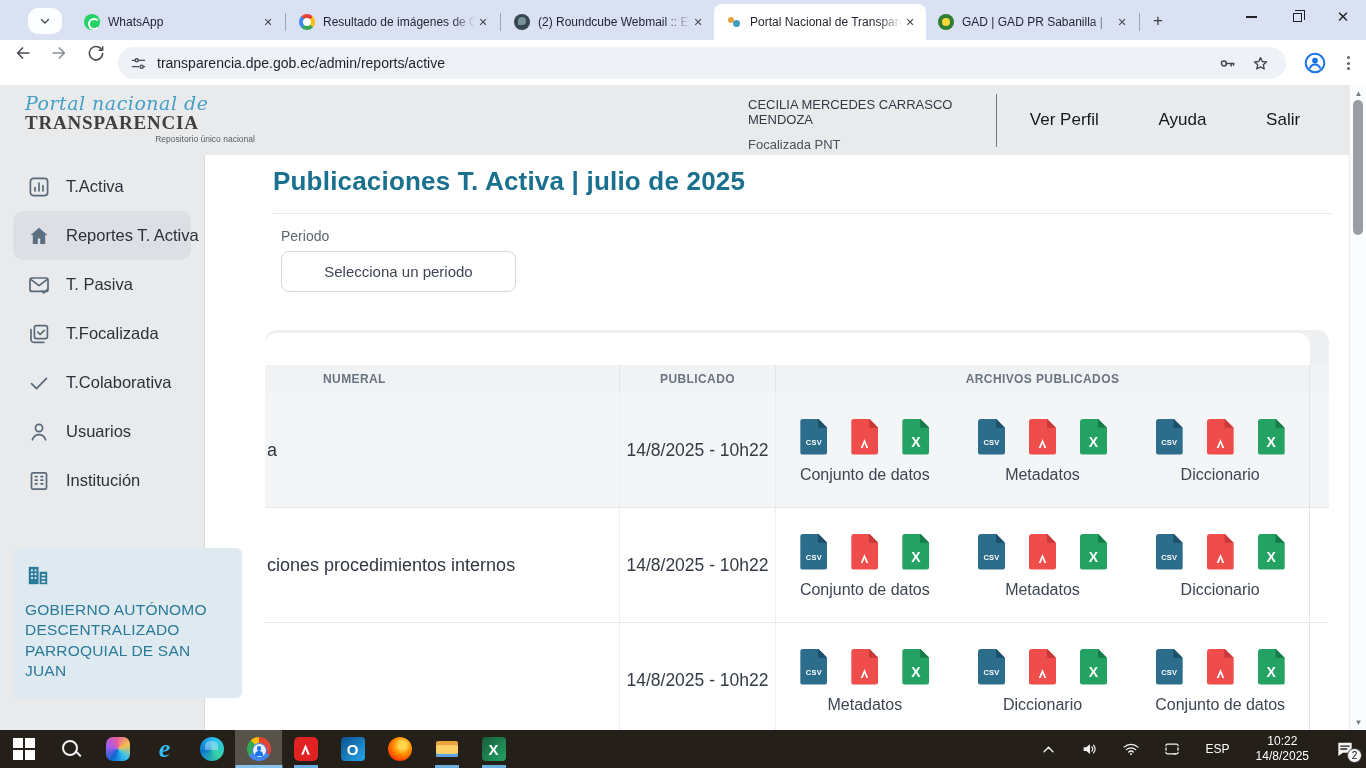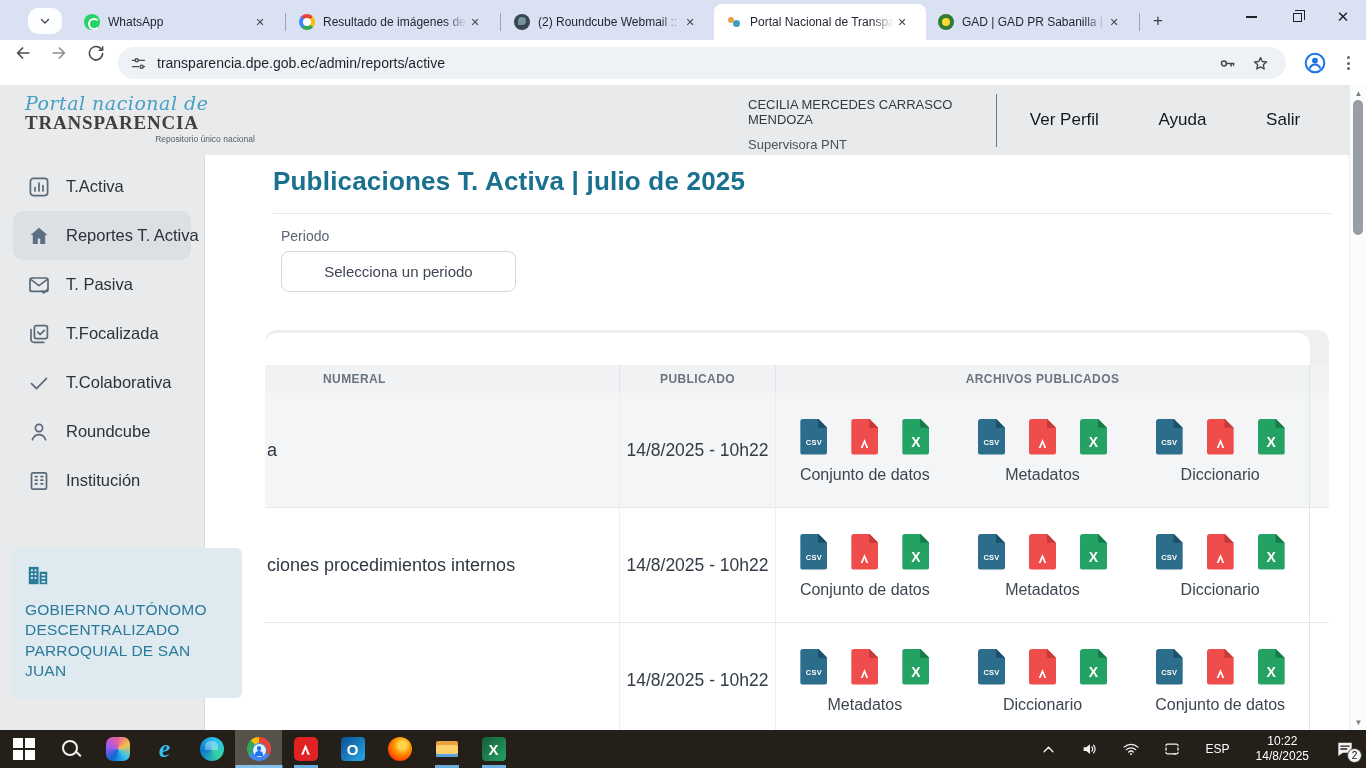--- a/index.html
+++ b/index.html
@@ -5,21 +5,21 @@
   html,body{margin:0;padding:0;background:#555;}
   *{box-sizing:border-box;}
   .screen{position:relative;width:1366px;height:768px;overflow:hidden;background:#fff;
     font-family:"Liberation Sans",sans-serif;-webkit-font-smoothing:antialiased;}
 
   
   .tabstrip{position:absolute;left:0;top:0;width:1366px;height:40px;background:#d9e1f2;display:flex;align-items:flex-end;}
   .tab-search-btn{position:absolute;left:28px;top:8px;width:34px;height:26px;border-radius:10px;background:#fdfeff;
     display:flex;align-items:center;justify-content:center;color:#45494e;}
   .tabs-holder{position:absolute;left:72px;top:4px;height:36px;display:flex;align-items:center;}
-  .tab{position:relative;width:212px;height:34px;display:flex;align-items:center;padding:0 16px 0 12px;border-radius:8px 8px 0 0;}
+  .tab{position:relative;width:212px;height:34px;display:flex;align-items:center;padding:0 8px 0 12px;border-radius:8px 8px 0 0;}
   .tab.active{background:#fff;height:36px;}
   .tab-title{flex:1;font-size:12px;color:#1f2430;white-space:nowrap;overflow:hidden;margin-left:8px;
     -webkit-mask-image:linear-gradient(90deg,#000 85%,transparent);mask-image:linear-gradient(90deg,#000 85%,transparent);}
   .tab-close{width:16px;height:16px;border-radius:8px;font-size:11px;color:#43474d;display:flex;align-items:center;justify-content:center;}
   .tab-sep{width:1px;height:18px;background:#9aa6c0;margin:0 1px;}
   .favicon{width:16px;height:16px;border-radius:50%;flex:none;position:relative;}
   .fav-whatsapp{background:#25d366;}
   .fav-whatsapp::after{content:"";position:absolute;left:4px;top:4px;width:8px;height:8px;border:2px solid #fff;border-radius:50%;border-right-color:transparent;}
   .fav-google{background:conic-gradient(from -45deg,#ea4335 0 25%,#fbbc05 0 50%,#34a853 0 75%,#4285f4 0 100%);}
   .fav-google::after{content:"";position:absolute;left:4px;top:4px;width:8px;height:8px;background:#fff;border-radius:50%;}
@@ -260,21 +260,21 @@
   <div class="page">
 
     <div class="site-header">
       <div class="logo">
         <div class="logo-script">Portal nacional de</div>
         <div class="logo-main">TRANSPARENCIA</div>
         <div class="logo-sub">Repositorio único nacional</div>
       </div>
       <div class="user-block">
         <div class="user-name">CECILIA MERCEDES CARRASCO MENDOZA</div>
-        <div class="user-role">Supervisora PNT</div>
+        <div class="user-role">Focalizada PNT</div>
       </div>
       <div class="hdr-divider"></div>
       <div class="hdr-links" id="hdr-links">
           <span class="hdr-link">Ver Perfil</span>
           <span class="hdr-link">Ayuda</span>
           <span class="hdr-link">Salir</span>
         </div>
     </div>
 
     <div class="sidebar">
@@ -324,21 +324,21 @@
             </span>
     <span class="s-lbl">T.Colaborativa</span>
           </div>
           <div class="side-item ">
     <span class="s-ic">
               <svg width="24" height="24" viewBox="0 0 24 24" fill="none" stroke="#5a6a79" stroke-width="1.7" stroke-linecap="round" stroke-linejoin="round">
                 <circle cx="12" cy="8" r="3.6"></circle>
                 <path d="M5.4 19.8c1.2-3.5 4-5.1 6.6-5.1s5.4 1.6 6.6 5.1"></path>
               </svg>
             </span>
-    <span class="s-lbl">Roundcube</span>
+    <span class="s-lbl">Usuarios</span>
           </div>
           <div class="side-item ">
     <span class="s-ic">
               <svg width="24" height="24" viewBox="0 0 24 24" fill="none" stroke="#5a6a79" stroke-width="1.7" stroke-linecap="round" stroke-linejoin="round">
                 <rect x="4.5" y="3.8" width="15" height="16.4" rx="1.5"></rect>
                 <path d="M8.3 7.6h1.8M8.3 11.2h1.8M8.3 14.8h1.8M14 7.6h1.8M14 11.2h1.8M14 14.8h1.8"></path>
               </svg>
             </span>
     <span class="s-lbl">Institución</span>
           </div>

